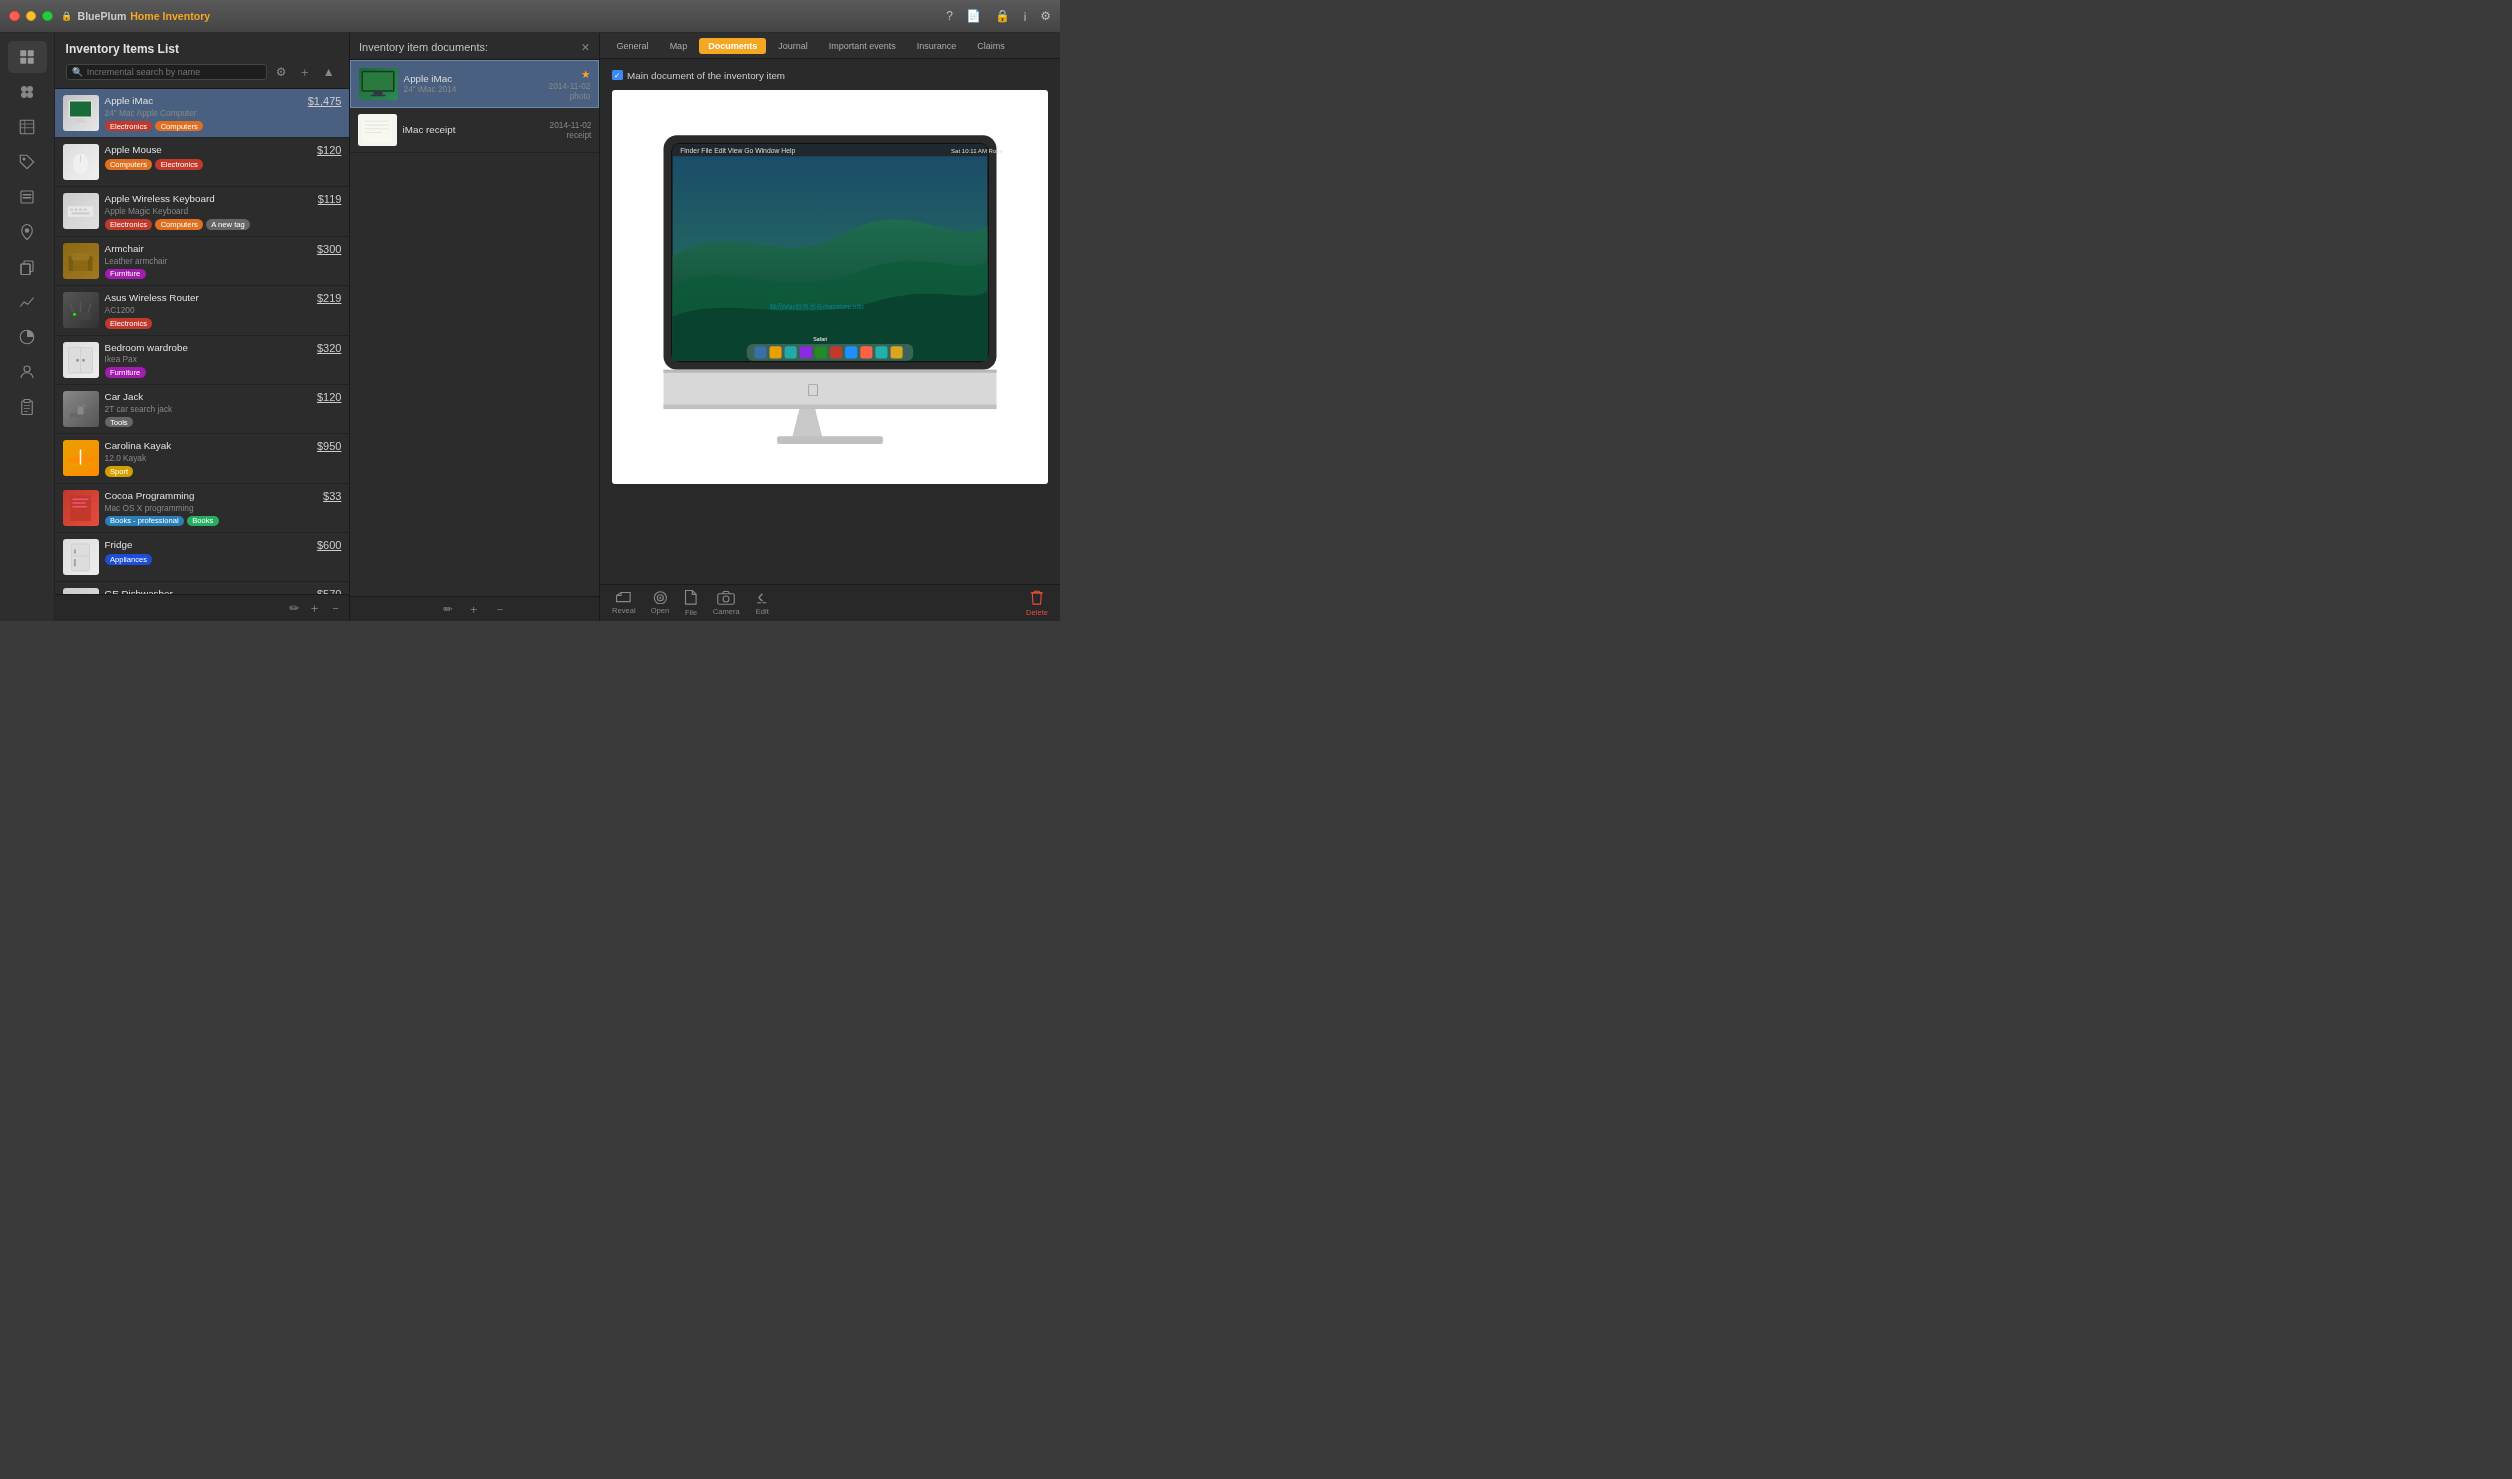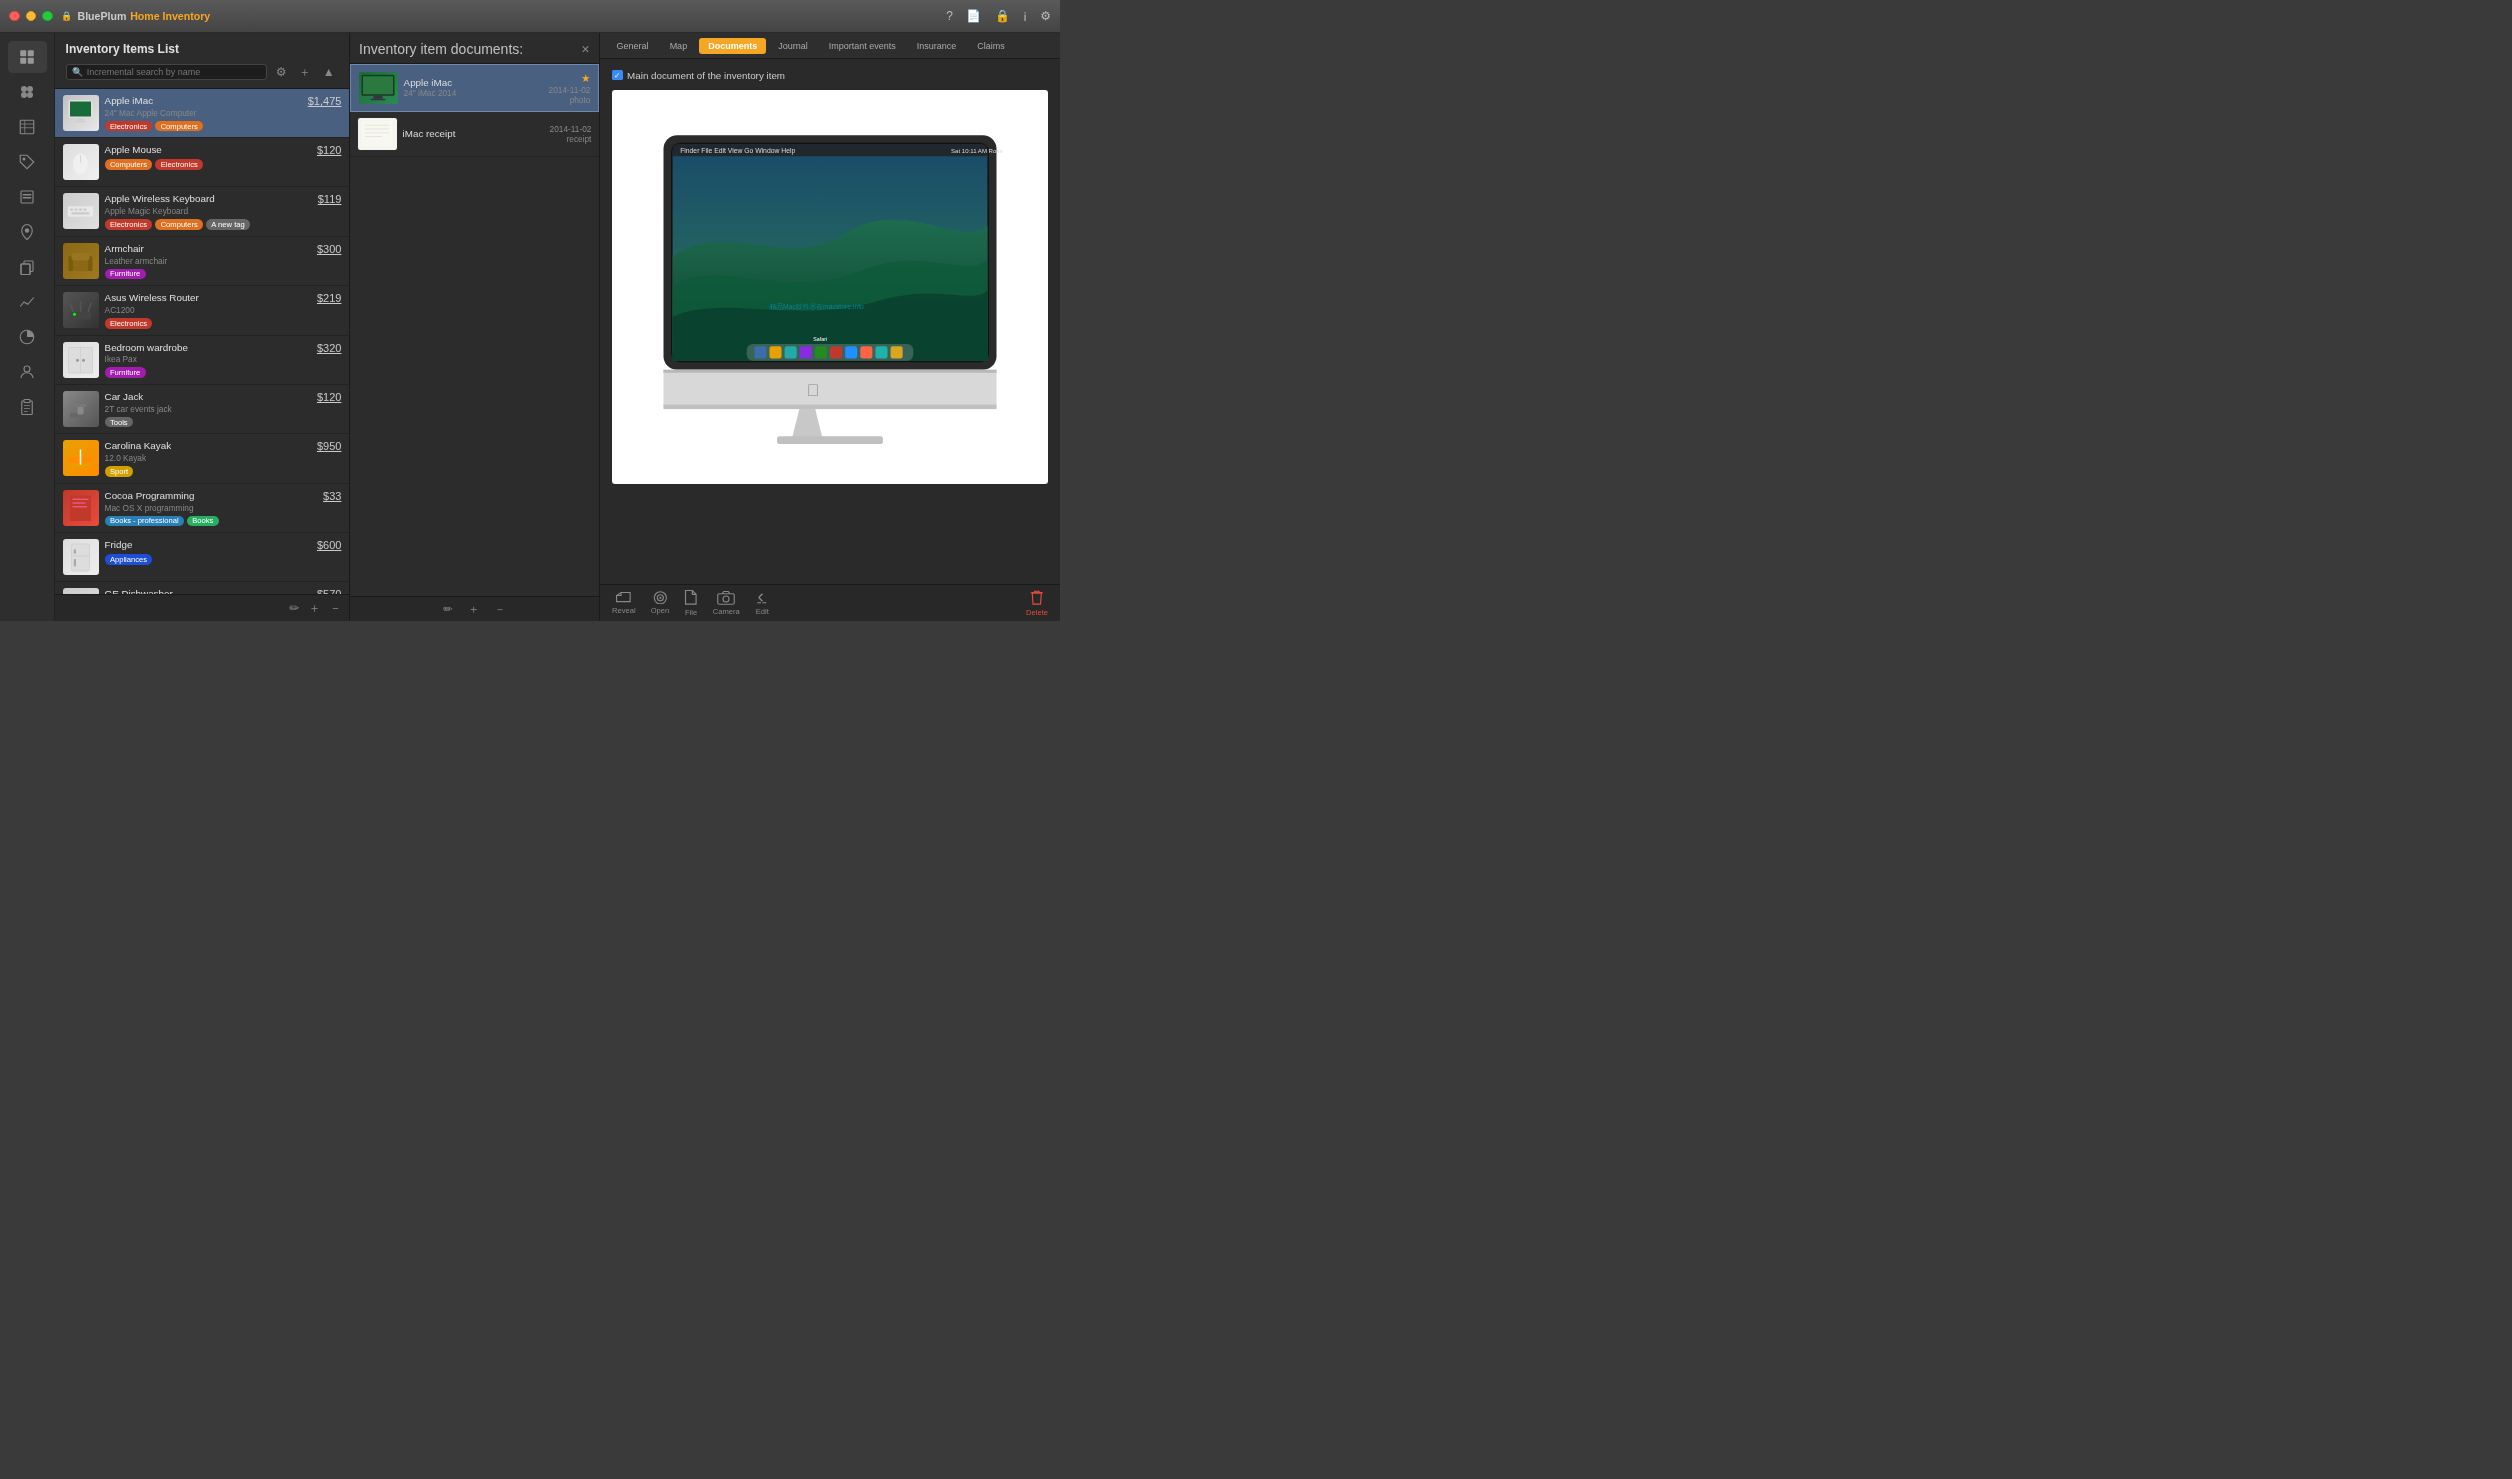--- a/index.html
+++ b/index.html
@@ -266,21 +266,21 @@
     }
     .doc-header {
       padding: 7.6px 9px 6px;
       border-bottom: 0.8px solid #1a1a1a;
       display: flex;
       align-items: center;
       justify-content: space-between;
     }
     .doc-header-title {
       color: #c0c0c0;
-      font-size: 14px;
+      font-size: 11px;
       font-weight: 500;
     }
     .doc-close-btn {
       color: #888;
       cursor: pointer;
       font-size: 10.6px;
     }
     .doc-list { flex: 1; overflow-y: auto; }
     .doc-item {
       display: flex;
@@ -682,21 +682,21 @@
             <rect x="18" y="18" width="8" height="12" rx="1" fill="#888"></rect>
             <rect x="14" y="16" width="16" height="4" rx="1" fill="#777"></rect>
           </svg>
         </div>
         <div class="item-info">
           <div class="item-header-row">
             <div class="item-name">Car Jack</div>
             <div style="flex:1"></div>
             <div class="item-price">$120</div>
           </div>
-          <div class="item-subtitle">2T car events jack</div>
+          <div class="item-subtitle">2T car search jack</div>
           <div class="item-tags">
             <span class="tag tag-tools">Tools</span>
           </div>
         </div>
       </div>
 
       <div class="list-item">
         <div class="item-thumb kayak-thumb">
           <svg width="33" height="33" viewBox="0 0 44 44">
             <ellipse cx="22" cy="26" rx="18" ry="7" fill="#e8a000"></ellipse>

